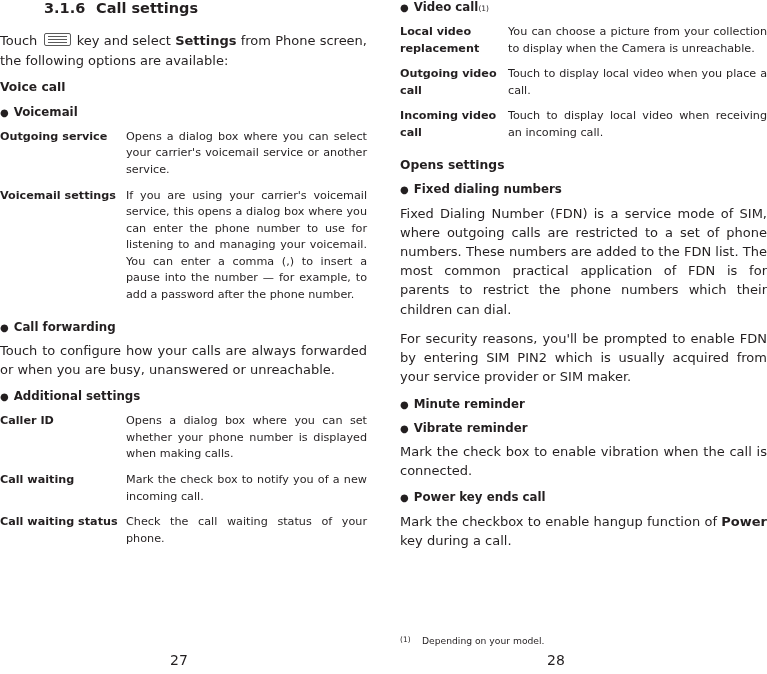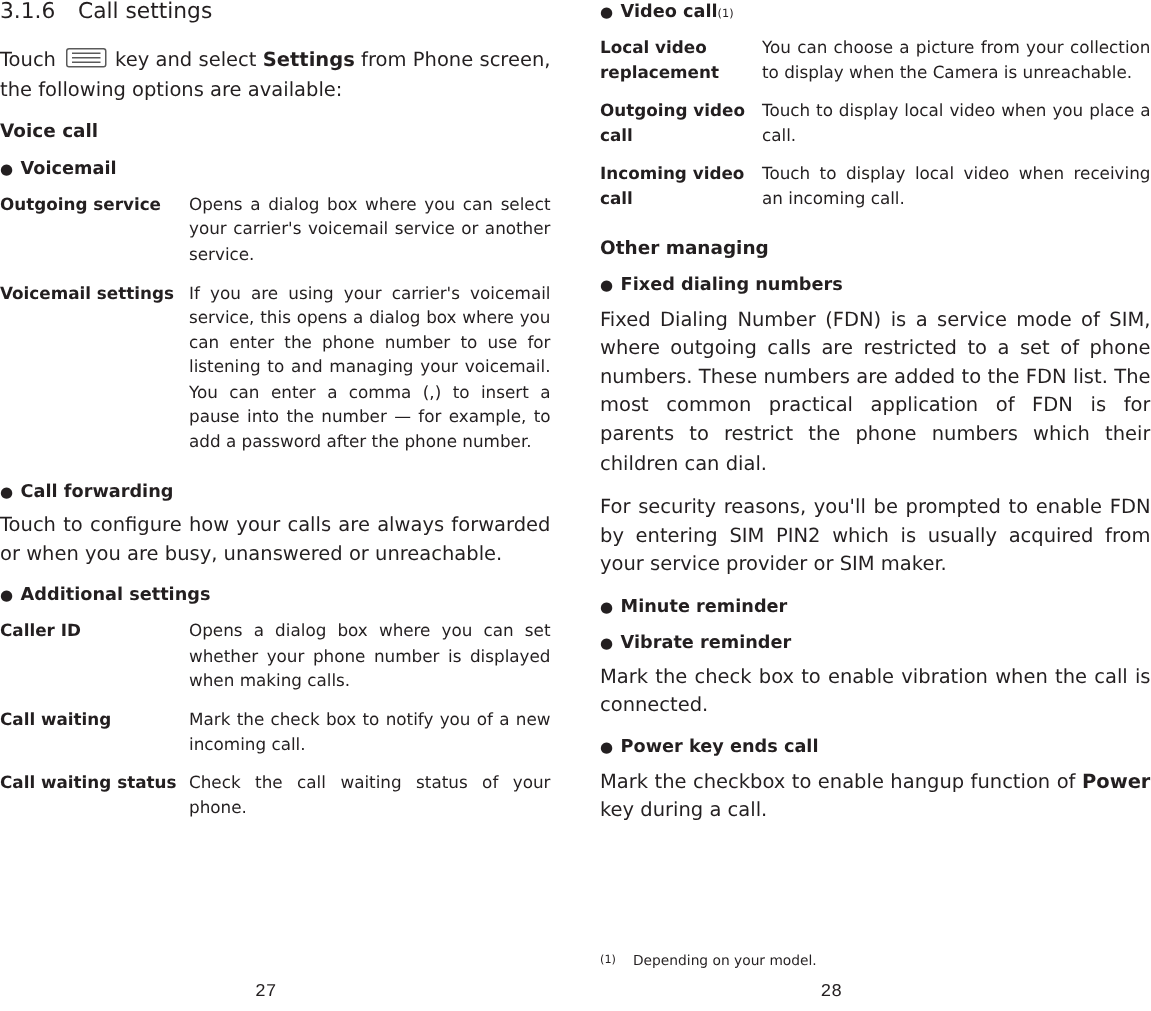--- a/index.html
+++ b/index.html
@@ -28,24 +28,25 @@
   }
   .page-right {
     left: 384px;
     padding: 0 0 0 16px;
   }
   .content {
     padding-top: 0;
   }
   h1.section-title {
     font-size: 14.5px;
-    font-weight: normal;
+    font-weight: bold;
     margin: 0 0 14px 0;
     letter-spacing: 0;
     line-height: 1.2;
+    padding-left: 44px;
   }
   h1.section-title .num {
     display: inline-block;
     min-width: 52px;
   }
   p.body-text {
     font-size: 13px;
     line-height: 1.48;
     margin: 0 0 10px 0;
     text-align: justify;
@@ -140,23 +141,22 @@
     width: 22px;
     font-size: 7.5px;
     vertical-align: top;
   }
   .footnote-area .fn-text {
     display: inline-block;
   }
   .page-number {
     position: absolute;
     bottom: 6px;
-    font-size: 12px;
+    font-size: 14px;
     color: #231f20;
-    font-family: Liberation Mono, monospace;
   }
   .page-left .page-number {
     left: 170px;
   }
   .page-right .page-number {
     left: 163px;
   }
 </style>
 </head>
 <body>
@@ -247,21 +247,21 @@
         <td class="label">Outgoing video call</td>
         <td class="desc">Touch to display local video when you place a call.</td>
       </tr>
       <tr>
         <td class="label">Incoming video call</td>
         <td class="desc">Touch to display local video when receiving an incoming call.</td>
       </tr>
     </tbody>
       </table>
 
-    <h2 class="heading">Other managing</h2>
+    <h2 class="heading">Opens settings</h2>
 
     <h3 class="bullet-heading">
       <span class="dot">●</span>
       <span>Fixed dialing numbers</span>
     </h3>
     <p class="body-text">Fixed Dialing Number (FDN) is a service mode of SIM, where outgoing calls are restricted to a set of phone numbers. These numbers are added to the FDN list. The most common practical application of FDN is for parents to restrict the phone numbers which their children can dial.</p>
     <p class="body-text">For security reasons, you'll be prompted to enable FDN by entering SIM PIN2 which is usually acquired from your service provider or SIM maker.</p>
 
     <h3 class="bullet-heading">
       <span class="dot">●</span>

